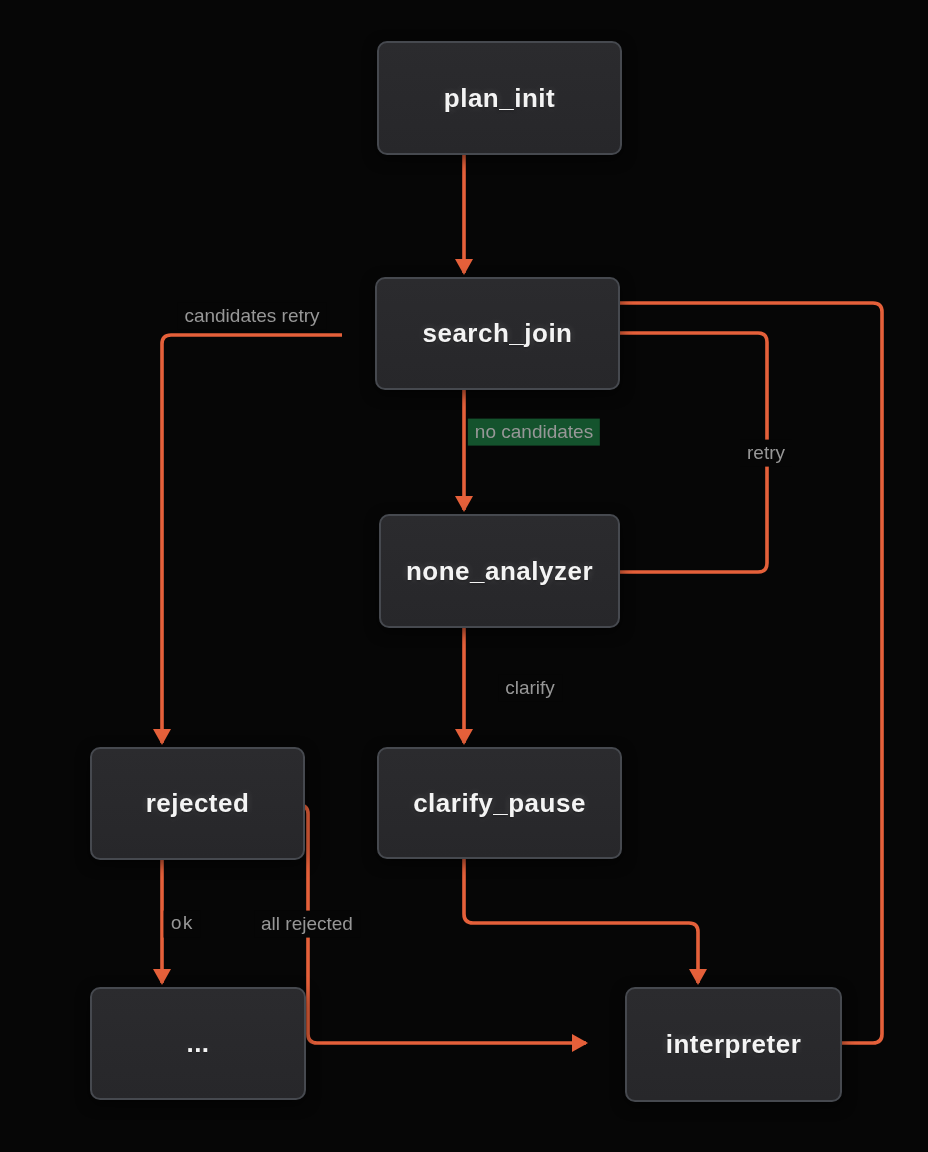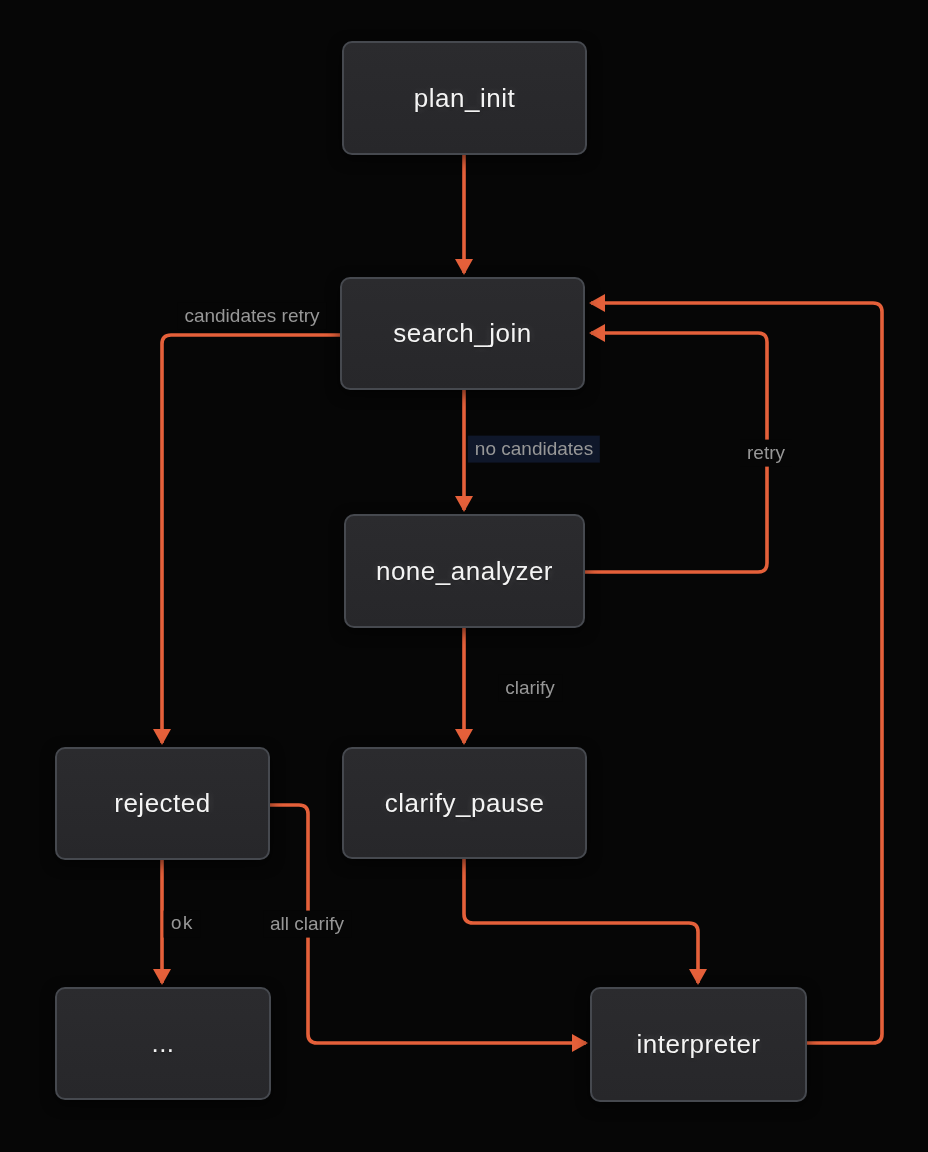--- a/index.html
+++ b/index.html
@@ -31,24 +31,25 @@
     display: flex;
     align-items: center;
     justify-content: center;
     box-sizing: border-box;
     border-radius: 10px;
     border: 2px solid #46494f;
     background: linear-gradient(180deg, #2b2b2e 0%, #27272a 100%);
     box-shadow: 0 4px 14px rgba(0,0,0,0.55);
     color: #f4f4f4;
     font-size: 26px;
-    font-weight: normal;
+    font-weight: bold;
     letter-spacing: 0.5px;
     text-shadow: 0 0 7px rgba(255,255,255,0.18), 0 1px 3px rgba(0,0,0,0.6);
     white-space: nowrap;
+    margin-left: 35px;
   }
   .edge-label {
     position: absolute;
     transform: translate(-50%, -50%);
     color: #979797;
     font-size: 19px;
     line-height: 1.2;
     background: #060606;
     padding: 2px 7px;
     white-space: nowrap;
@@ -80,19 +81,19 @@
       <div class="node" style="left: 342px; top: 41px; width: 245px; height: 114px; border-color: rgb(70, 73, 79); color: rgb(244, 244, 244);">plan_init</div>
       <div class="node" style="left: 340px; top: 277px; width: 245px; height: 113px; border-color: rgb(70, 73, 79); color: rgb(244, 244, 244);">search_join</div>
       <div class="node" style="left: 344px; top: 514px; width: 241px; height: 114px; border-color: rgb(70, 73, 79); color: rgb(244, 244, 244);">none_analyzer</div>
       <div class="node" style="left: 55px; top: 747px; width: 215px; height: 113px; border-color: rgb(70, 73, 79); color: rgb(244, 244, 244);">rejected</div>
       <div class="node" style="left: 342px; top: 747px; width: 245px; height: 112px; border-color: rgb(70, 73, 79); color: rgb(244, 244, 244);">clarify_pause</div>
       <div class="node" style="left: 55px; top: 987px; width: 216px; height: 113px; border-color: rgb(70, 73, 79); color: rgb(244, 244, 244);">...</div>
       <div class="node" style="left: 590px; top: 987px; width: 217px; height: 115px; border-color: rgb(70, 73, 79); color: rgb(244, 244, 244);">interpreter</div>
     </div>
   <div id="label-layer">
       <div class="edge-label" style="left: 252px; top: 316px; color: rgb(151, 151, 151); background: rgb(6, 6, 6);">candidates retry</div>
-      <div class="edge-label" style="left: 534px; top: 449px; color: rgb(151, 151, 151); background: #0f172a;">no candidates</div>
+      <div class="edge-label" style="left: 534px; top: 432px; color: rgb(151, 151, 151); background: #14532d;">no candidates</div>
       <div class="edge-label" style="left: 766px; top: 453px; color: rgb(151, 151, 151); background: rgb(6, 6, 6);">retry</div>
       <div class="edge-label" style="left: 500px; top: 688px; color: rgb(151, 151, 151); background: rgb(6, 6, 6); margin-left: 30px;">clarify</div>
       <div class="edge-label" style="left: 182px; top: 924px; color: rgb(151, 151, 151); background: rgb(6, 6, 6); font-family: Liberation Mono, monospace;">ok</div>
-      <div class="edge-label" style="left: 307px; top: 924px; color: rgb(151, 151, 151); background: rgb(6, 6, 6);">all clarify</div>
+      <div class="edge-label" style="left: 307px; top: 924px; color: rgb(151, 151, 151); background: rgb(6, 6, 6);">all rejected</div>
     </div>
 </div>
 
 </body></html>

